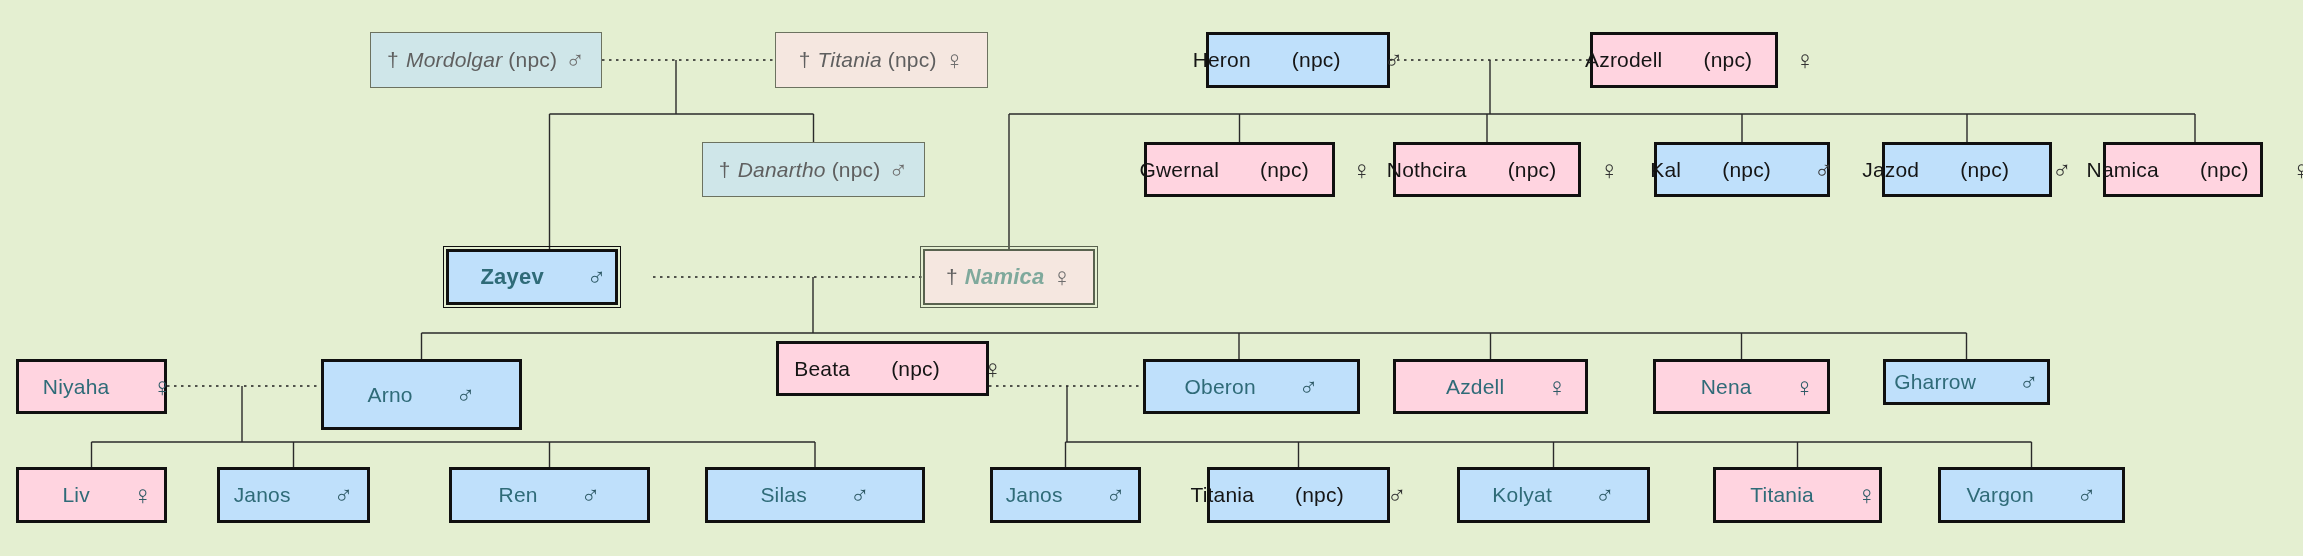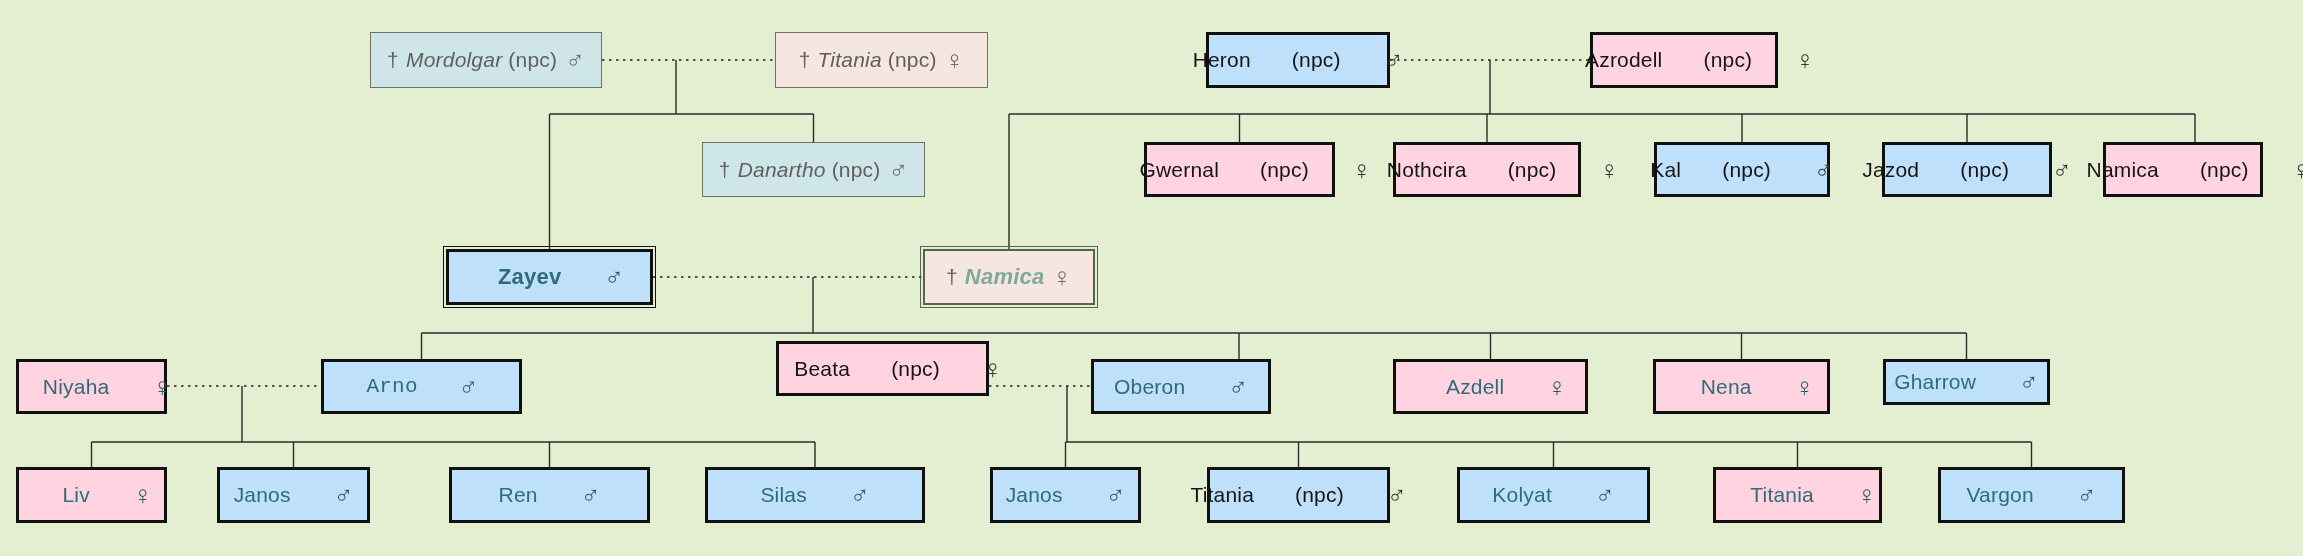--- a/index.html
+++ b/index.html
@@ -134,43 +134,43 @@
       <div class="person m alive npc" style="left: 1882px; top: 142px; width: 170px; height: 55px;">
         <span class="pname">Jazod</span>
         <span class="npcsuffix">(npc)</span>
         <span class="sym">♂</span>
       </div>
       <div class="person f alive npc" style="left: 2103px; top: 142px; width: 160px; height: 55px;">
         <span class="pname">Namica</span>
         <span class="npcsuffix">(npc)</span>
         <span class="sym">♀</span>
       </div>
-      <div class="person m alive pc bold focus" style="left: 446px; top: 249px; width: 207px; height: 56px; padding-left: 23px;">
+      <div class="person m alive pc bold focus" style="left: 446px; top: 249px; width: 172px; height: 56px; padding-left: 23px;">
         <span class="pname">Zayev</span>
         <span class="sym">♂</span>
       </div>
       <div class="person f deceased pc bold focus-deceased" style="left: 923px; top: 249px; width: 172px; height: 56px;">
         <span class="dagger">†</span>
         <span class="pname">Namica</span>
         <span class="sym">♀</span>
       </div>
       <div class="person f alive pc" style="left: 16px; top: 359px; width: 151px; height: 55px;">
         <span class="pname">Niyaha</span>
         <span class="sym">♀</span>
       </div>
-      <div class="person m alive pc" style="left: 321px; top: 359px; width: 201px; height: 55px; font-family: Liberation Mono, monospace;">
+      <div class="person m alive pc" style="left: 321px; top: 359px; width: 201px; height: 71px;">
         <span class="pname">Arno</span>
         <span class="sym">♂</span>
       </div>
       <div class="person f alive npc" style="left: 776px; top: 341px; width: 213px; height: 55px;">
         <span class="pname">Beata</span>
         <span class="npcsuffix">(npc)</span>
         <span class="sym">♀</span>
       </div>
-      <div class="person m alive pc" style="left: 1091px; top: 359px; width: 180px; height: 55px;">
+      <div class="person m alive pc" style="left: 1143px; top: 359px; width: 217px; height: 55px;">
         <span class="pname">Oberon</span>
         <span class="sym">♂</span>
       </div>
       <div class="person f alive pc" style="left: 1393px; top: 359px; width: 195px; height: 55px;">
         <span class="pname">Azdell</span>
         <span class="sym">♀</span>
       </div>
       <div class="person f alive pc" style="left: 1653px; top: 359px; width: 177px; height: 55px;">
         <span class="pname">Nena</span>
         <span class="sym">♀</span>

